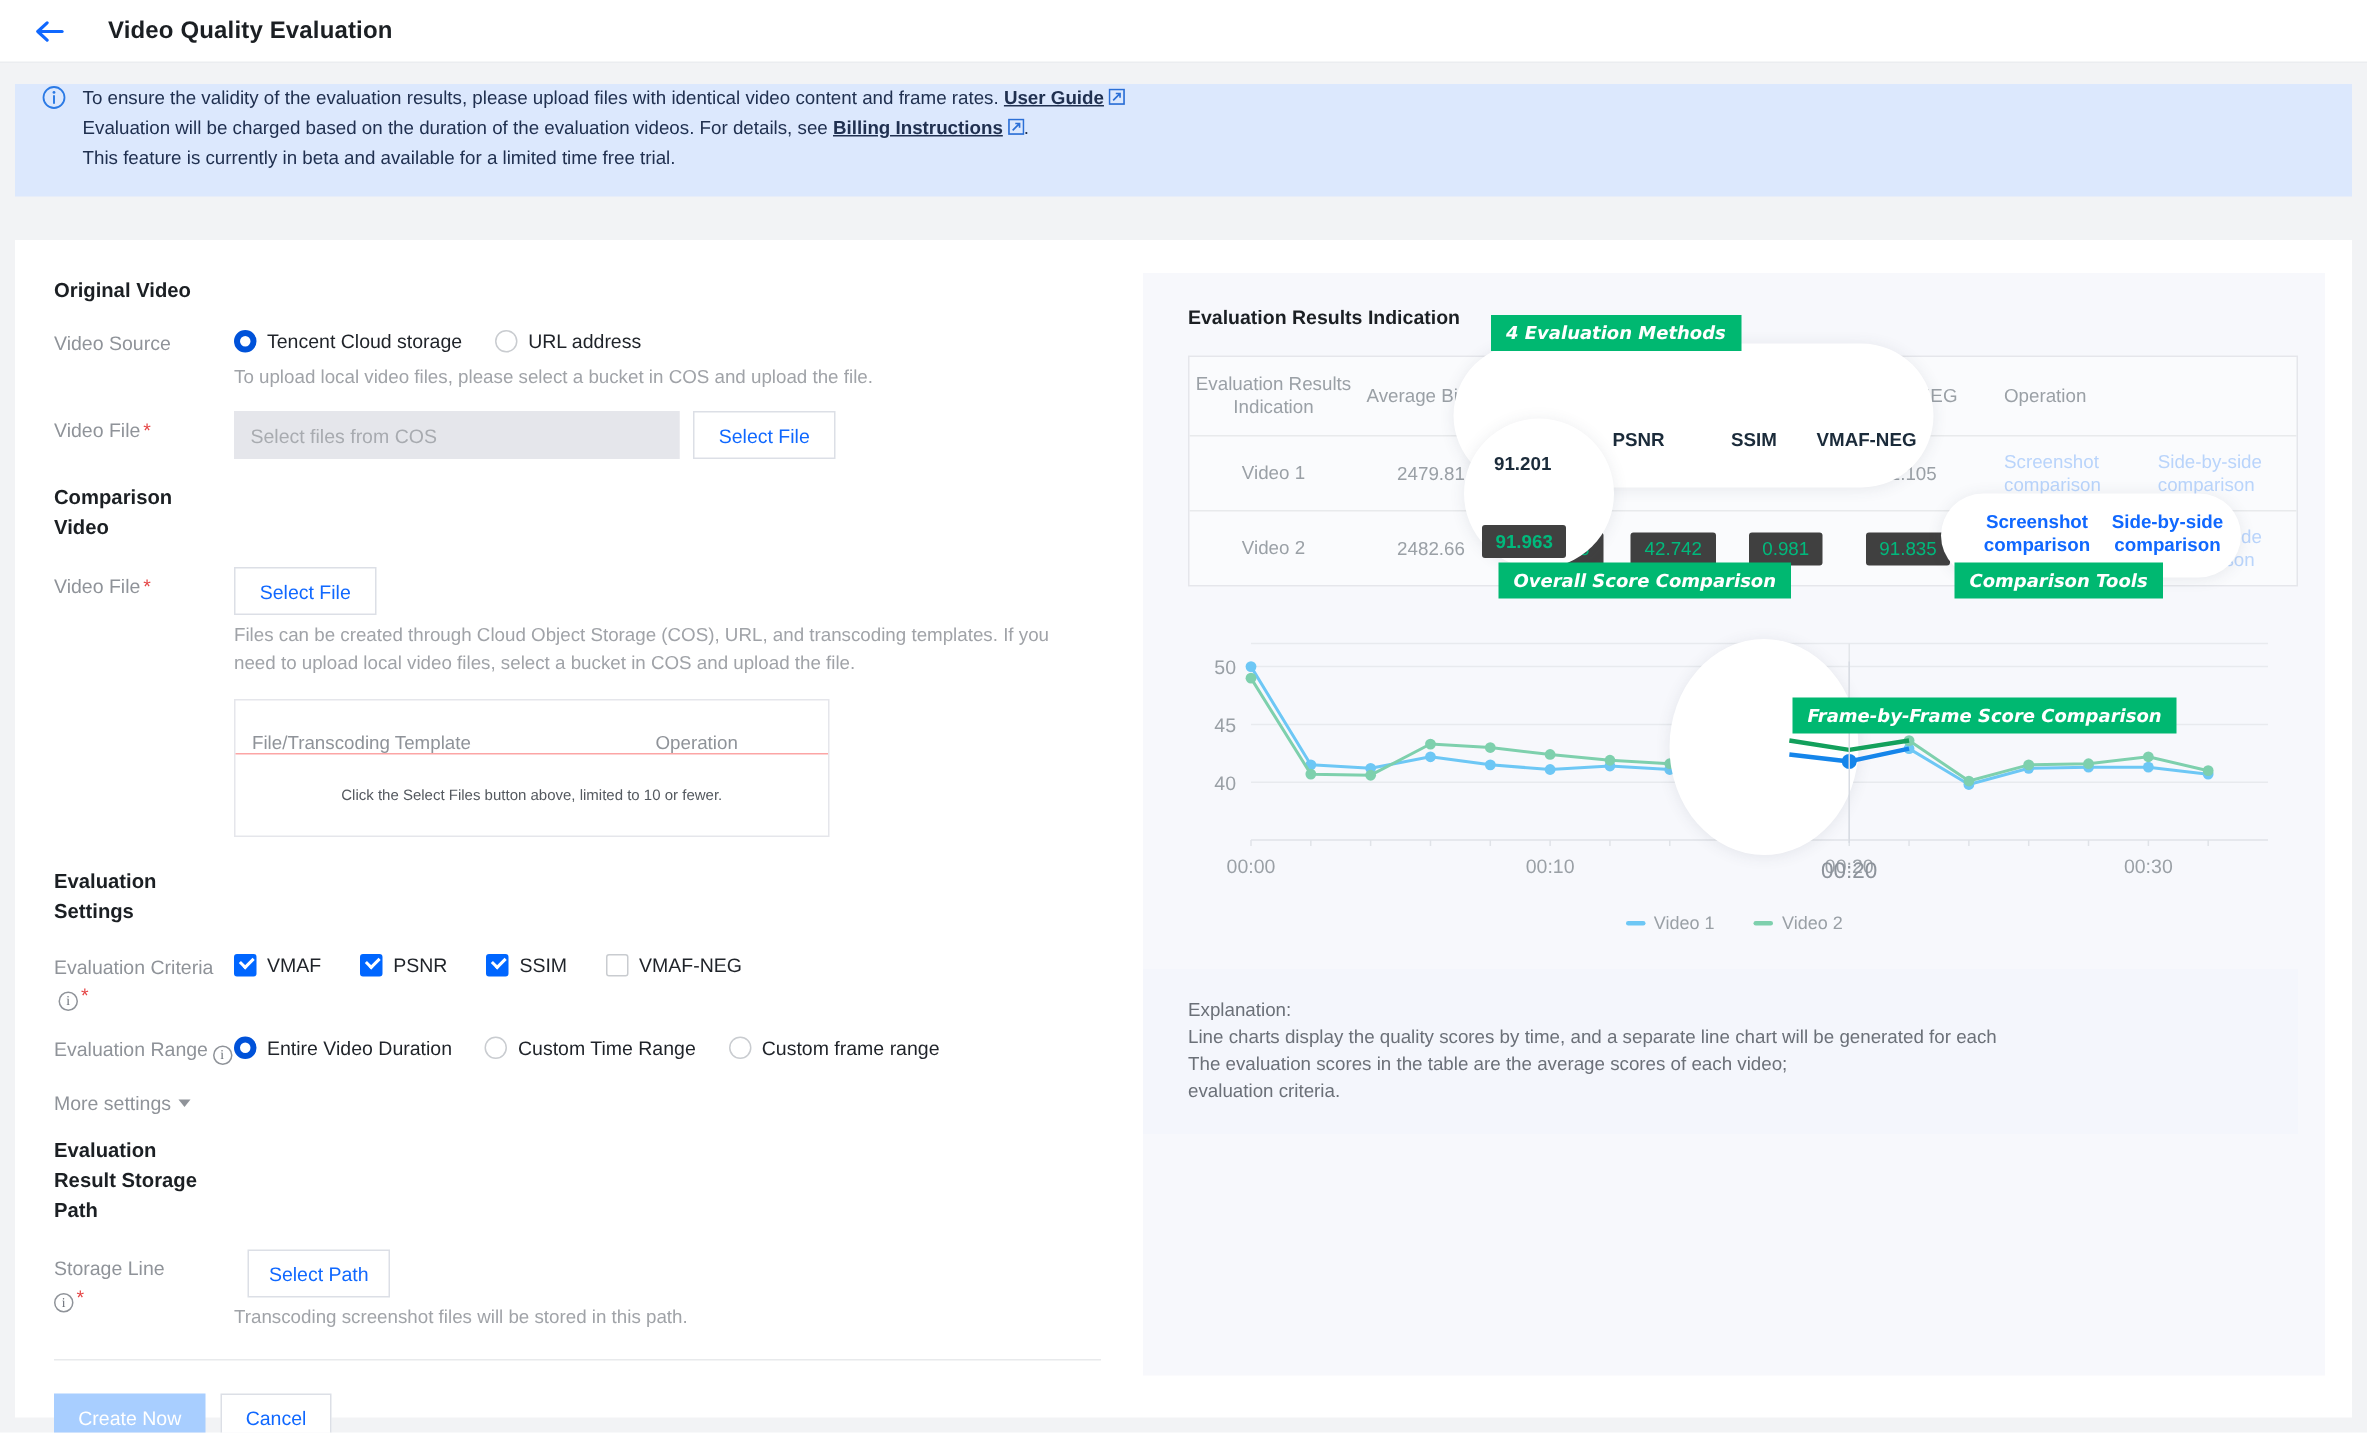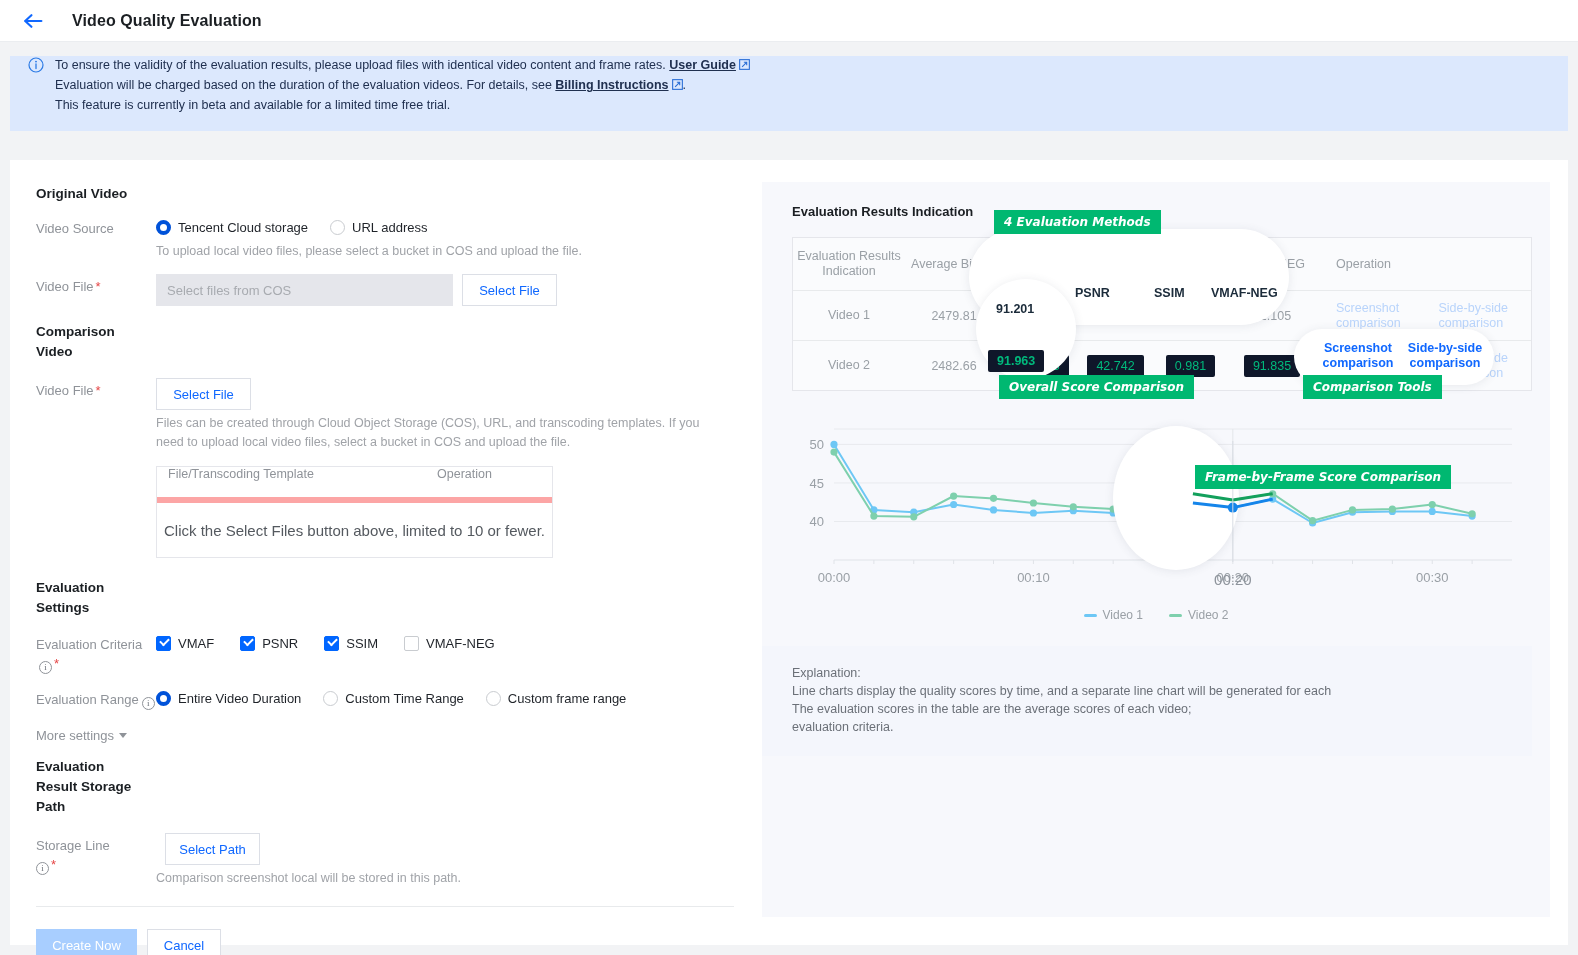--- a/index.html
+++ b/index.html
@@ -128,27 +128,27 @@
     margin-left:9px; font-family:inherit;
     display:flex; align-items:center; justify-content:center;
   }
   .btn-ghost.solo { margin-left:0; width:92px; }
 
   .mini-table {
     width:397px; border:1px solid #e5e6eb; margin-top:14px;
     background:#fff;
   }
   .mt-head {
-    display:flex; height:36px; align-items:flex-start;
-    border-bottom:6px solid #fca5a5; color:#8f9399; font-size:12.5px;
+    display:flex; height:36px; align-items:flex-end;
+    border-bottom:1px solid #fca5a5; color:#8f9399; font-size:12.5px;
   }
   .mt-head div:nth-child(1) { width:280px; padding-left:11px; }
   .mt-body {
     height:54px; display:flex; align-items:center; justify-content:center;
-    color:#54595f; font-size:15px;
+    color:#54595f; font-size:10px;
   }
 
   .more-settings {
     color:#8f9399; font-size:13px; margin:16px 0 0 0; cursor:pointer;
     display:inline-flex; align-items:center; gap:5px;
   }
   .caret-dn {
     width:0;height:0;border-left:4px solid transparent;border-right:4px solid transparent;
     border-top:5px solid #8f9399; display:inline-block;
   }
@@ -190,21 +190,21 @@
     text-align:center; padding:0 4px;
   }
   .c-name   { width:112px; flex:0 0 112px; line-height:15px; }
   .c-bitr   { width:98px;  flex:0 0 98px; }
   .c-score  { width:75px;  flex:0 0 75px; }
   .c-vneg   { width:88px;  flex:0 0 88px; }
   .c-op     { flex:1 1 auto; justify-content:flex-start; padding-left:20px; }
   .rt-body { height:50px; color:#9aa0a6; }
   .rt-body.r2 { height:50px; }
   .hl-chip {
-    background:#0f172a; color:#00b97c; padding:4px 9px; border-radius:2px;
+    background:#404040; color:#00b97c; padding:4px 9px; border-radius:2px;
   }
   .op-links { display:flex; gap:18px; color:#b9d4fb; line-height:15px; text-align:left; }
   .op-links span { display:block; }
 
   
   .spot {
     position:absolute; background:#ffffff; border-radius:999px;
     box-shadow:0 1px 10px rgba(60,70,90,.10);
     pointer-events:none;
   }
@@ -402,21 +402,21 @@
 
     <div class="row" style="margin-top:16px;">
       <div class="lbl">
         <span>Storage Line</span><br>
         <i class="i-ico" style="margin-left:0;">i</i><span class="req">*</span>
       </div>
       <div class="ctl">
         <div class="field-row">
           <button class="btn-ghost">Select Path</button>
         </div>
-        <div class="hint">Comparison screenshot local will be stored in this path.</div>
+        <div class="hint">Transcoding screenshot files will be stored in this path.</div>
       </div>
     </div>
 
     <div class="divider"></div>
 
     <div class="footer-btns">
       <button class="btn-primary">Create Now</button>
       <button class="btn-cancel">Cancel</button>
     </div>
   </div>

